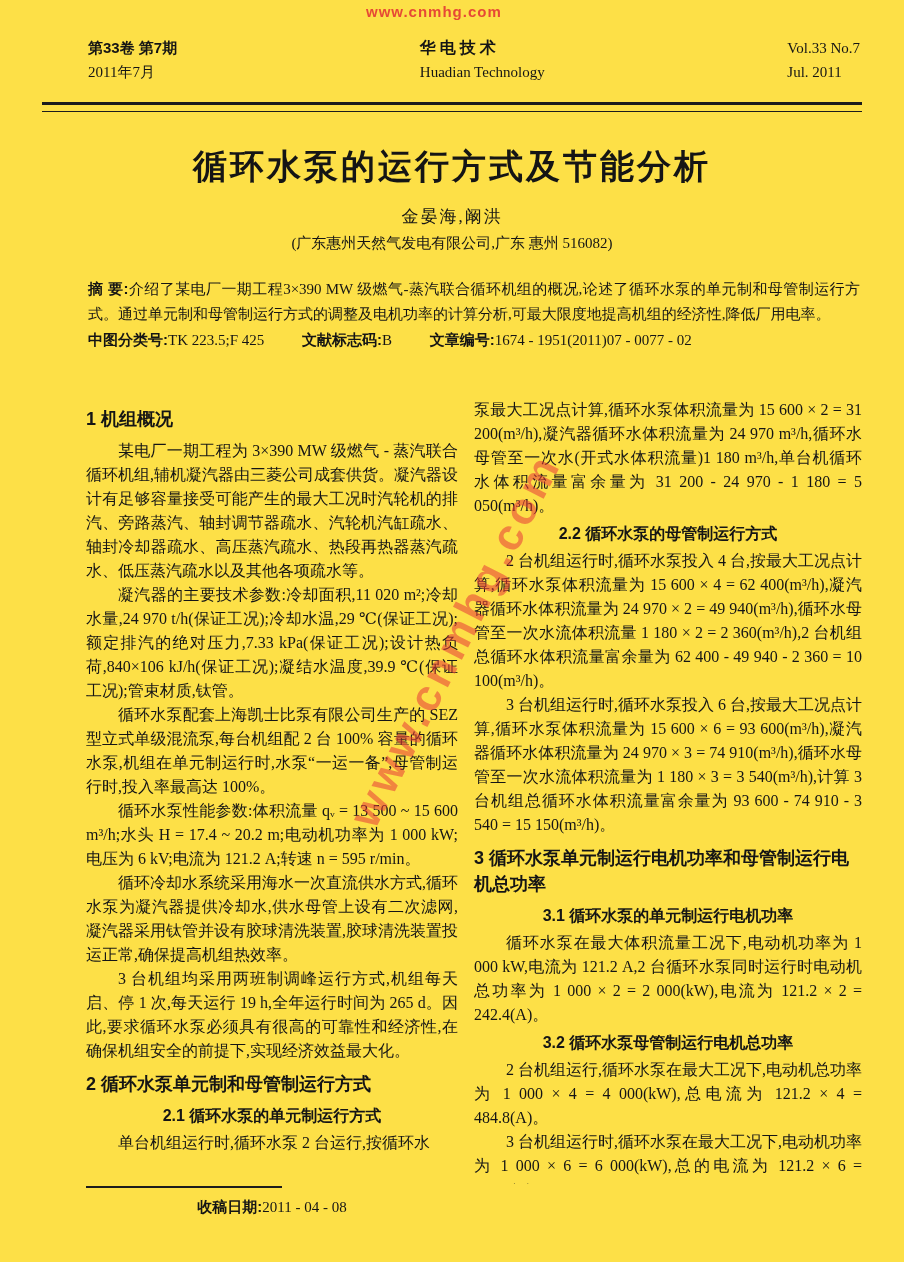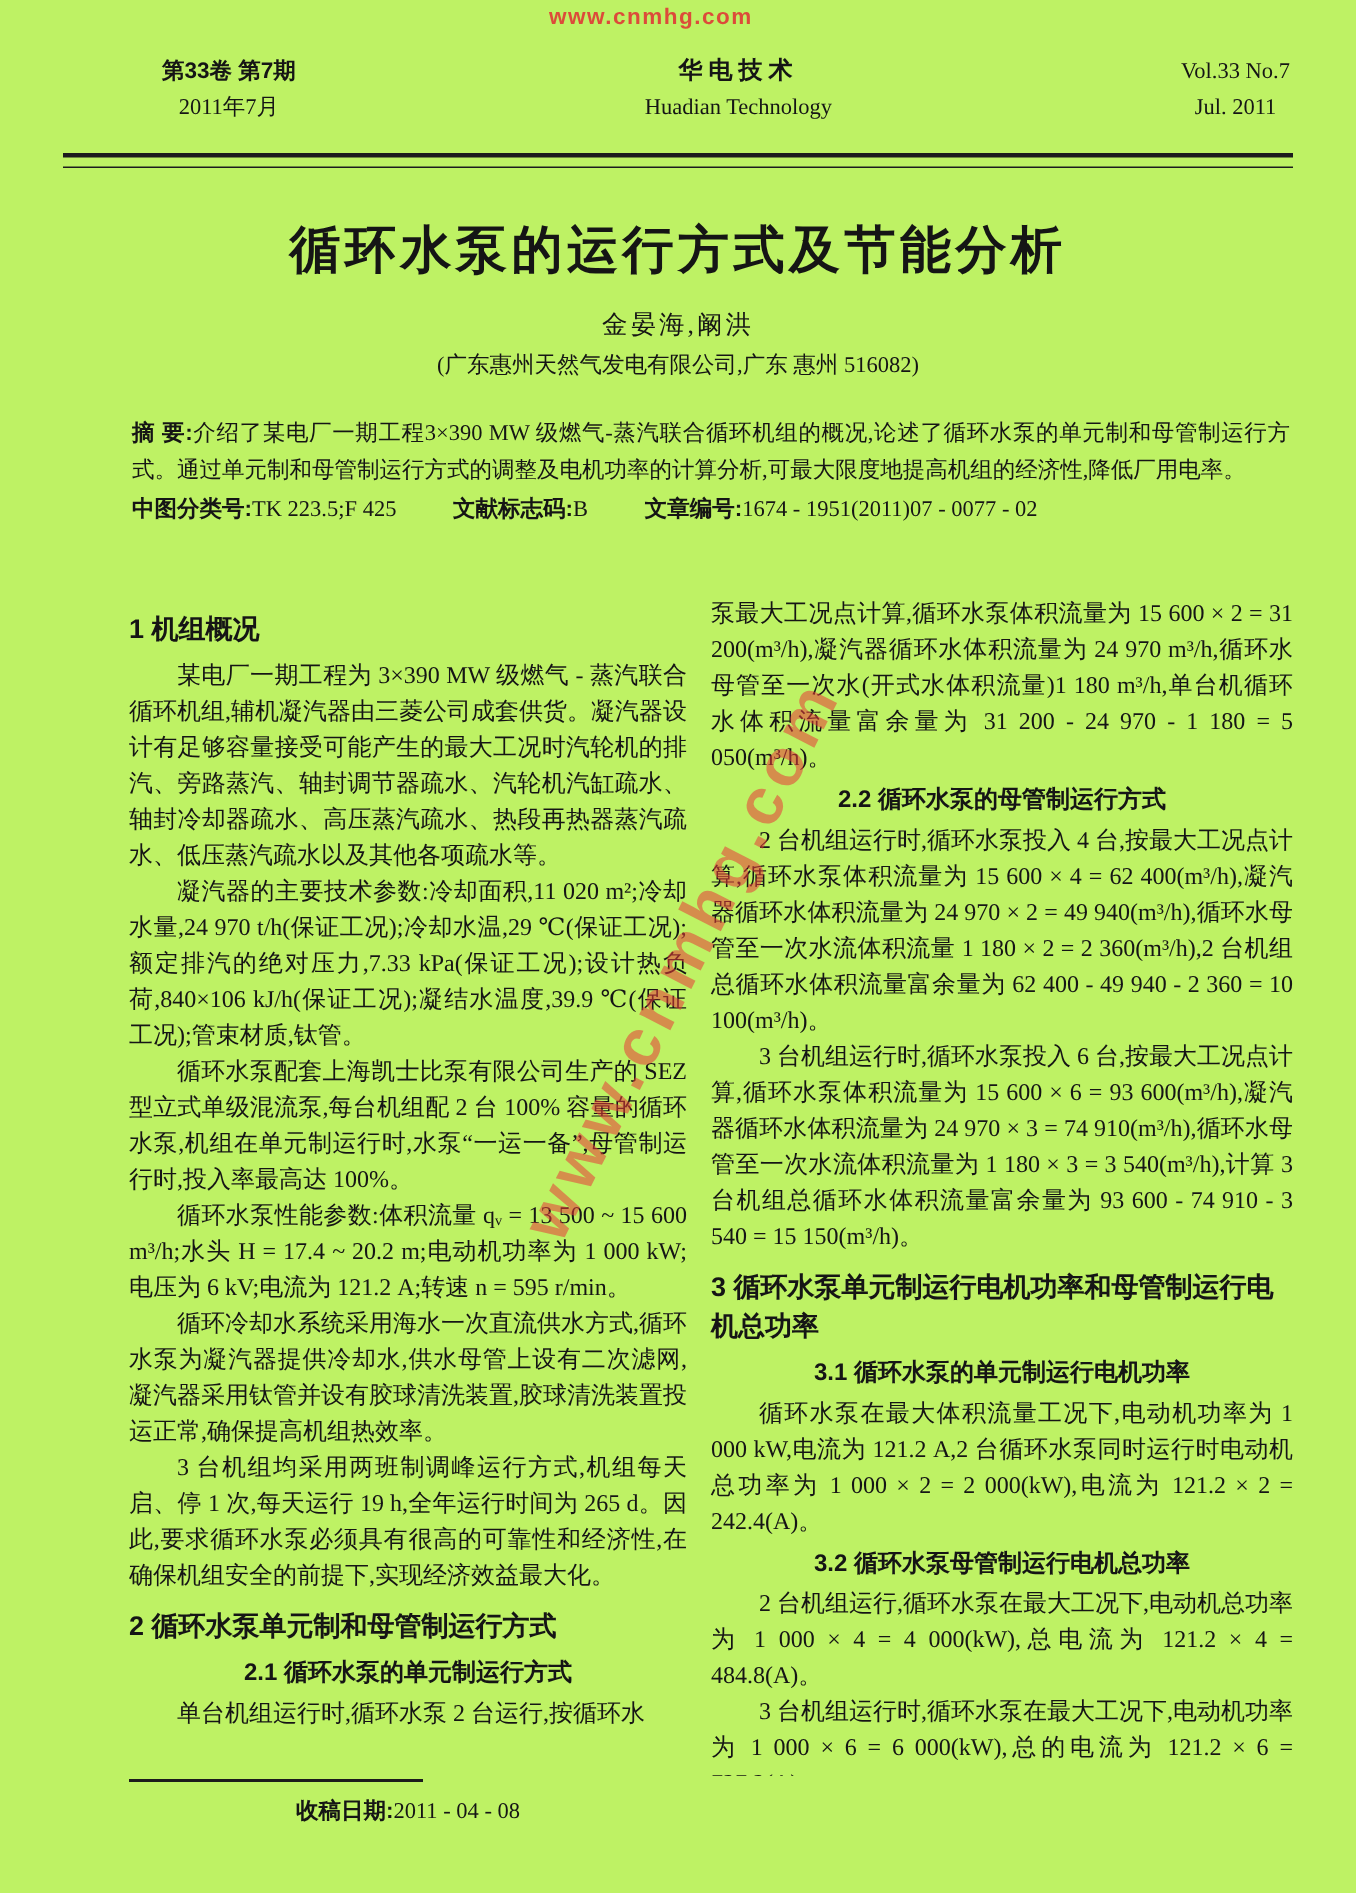--- a/index.html
+++ b/index.html
@@ -1,31 +1,31 @@
 <!DOCTYPE html>
 <html><head>
 <meta charset="utf-8">
 <style>
   html,body{margin:0;padding:0;background:#888;}
   .page{
     position:relative;
     width:904px;height:1262px;
     margin:0 auto;
-    background:#bef264;
+    background:#fde047;
     color:#151515;
     font-family:"Liberation Serif","DejaVu Serif",serif;
     overflow:hidden;
   }
   
   .jheader{
     position:absolute;top:36px;left:88px;width:772px;
     display:flex;justify-content:space-between;align-items:flex-start;
     font-size:15px;line-height:24px;
   }
-  .jheader .hcol{text-align:center;margin-left:20px;}
+  .jheader .hcol{text-align:left;}
   .jh-cn{font-family:"Liberation Sans","DejaVu Sans",sans-serif;font-weight:bold;}
   .jh-center-cn{font-family:"Liberation Sans","DejaVu Sans",sans-serif;font-weight:bold;font-size:16px;letter-spacing:4px;}
   .jh-en{font-size:15px;}
   .rule-double{
     position:absolute;top:102px;left:42px;width:820px;height:6px;
     border-top:3px solid #1c1c1c;border-bottom:1px solid #1c1c1c;
   }
   
   .a-title{
     position:absolute;top:144px;left:0;width:100%;

